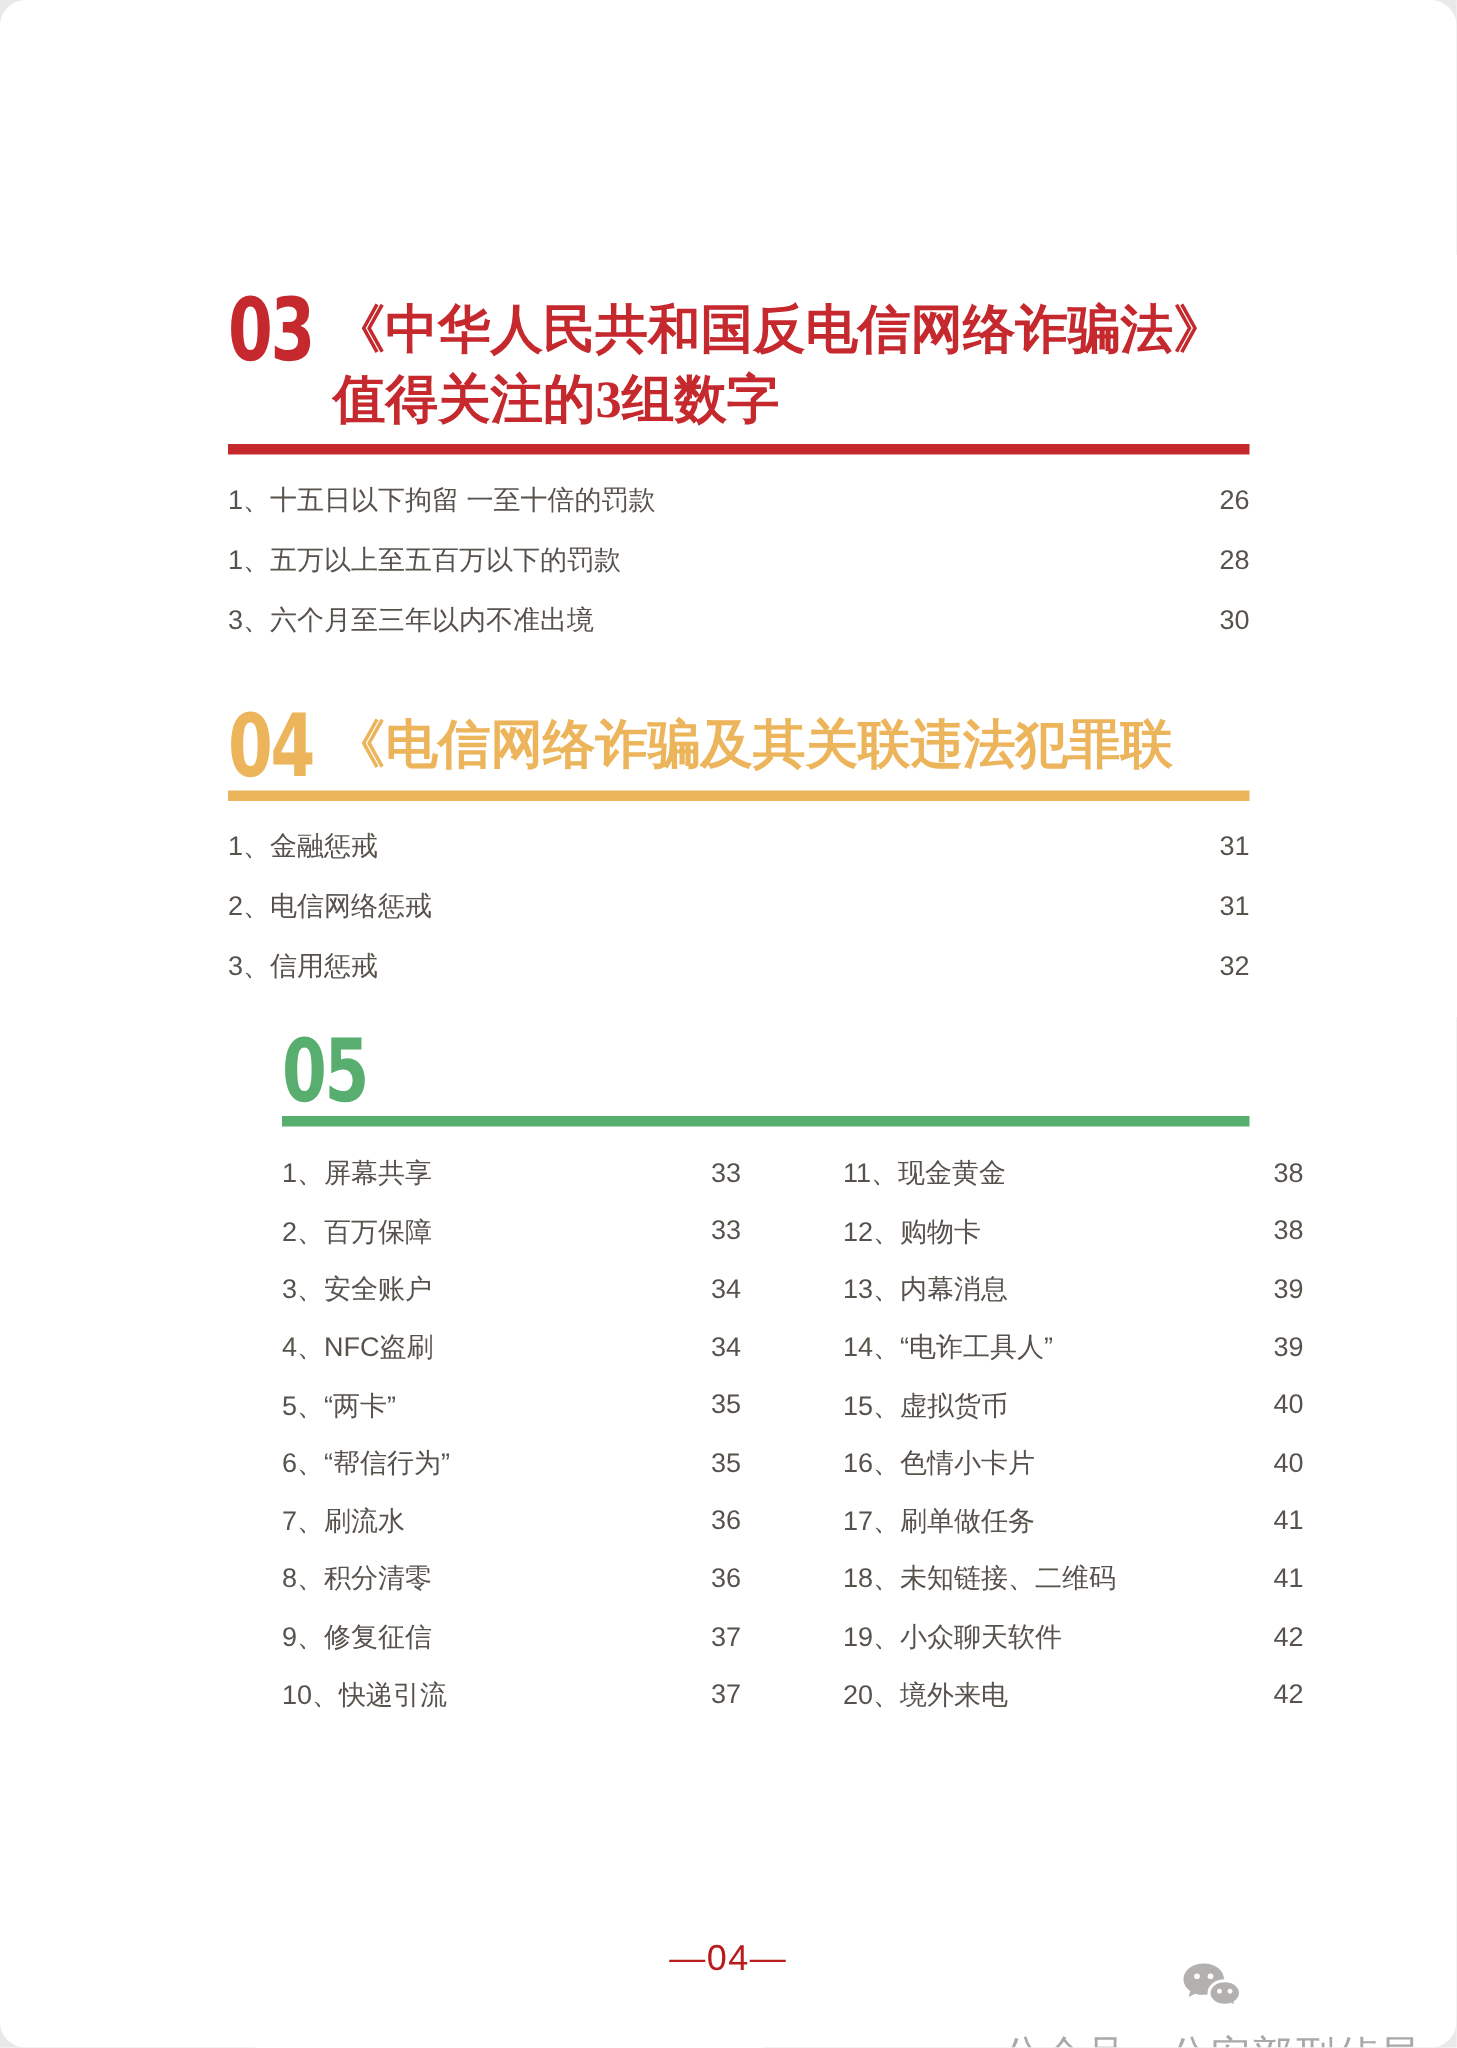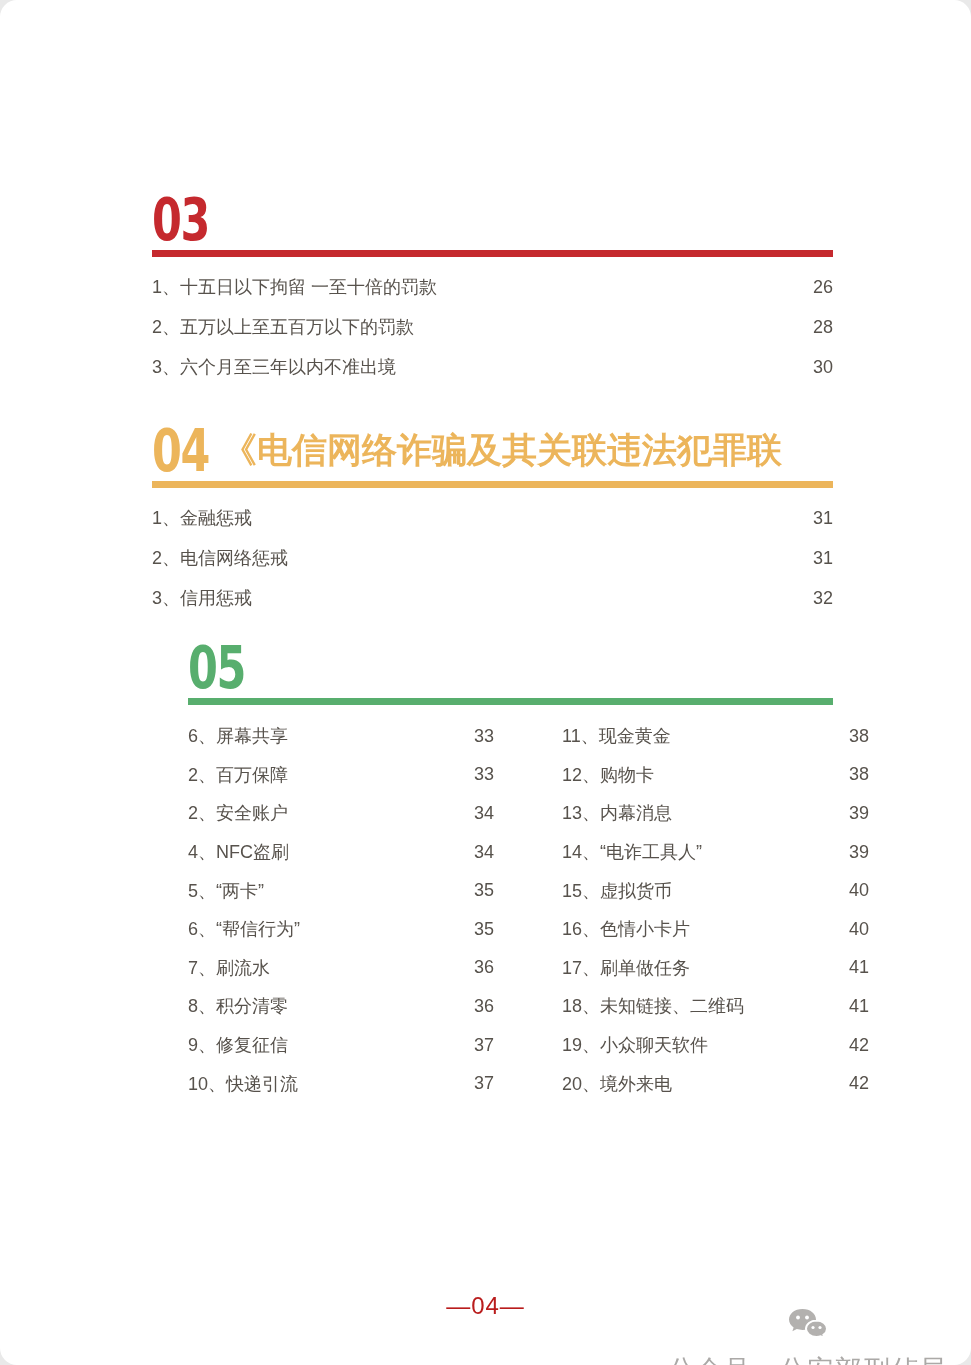--- a/index.html
+++ b/index.html
@@ -91,29 +91,33 @@
 </style>
 </head>
 <body>
 
 <div class="page">
   <main class="content">
 
     <section class="sec sec-03">
       <div class="sec-header" style="color: rgb(197, 41, 46);">
         <div class="sec-num">03</div>
+        <h2 class="sec-title">
+          <span class="t-line">《中华人民共和国反电信网络诈骗法》</span>
+          <span class="t-line">值得关注的3组数字</span>
+        </h2>
       </div>
       <div class="sec-rule" style="background-color: rgb(197, 41, 46);"></div>
       <ul class="toc-list">
         <li class="toc-row">
           <span class="entry-label">1、十五日以下拘留 一至十倍的罚款</span>
           <span class="entry-page">26</span>
         </li>
         <li class="toc-row">
-          <span class="entry-label">2、五万以上至五百万以下的罚款</span>
+          <span class="entry-label">1、五万以上至五百万以下的罚款</span>
           <span class="entry-page">28</span>
         </li>
         <li class="toc-row">
           <span class="entry-label">3、六个月至三年以内不准出境</span>
           <span class="entry-page">30</span>
         </li>
       </ul>
     </section>
 
     <section class="sec sec-04">
@@ -143,29 +147,29 @@
     <section class="sec sec-05">
       <div class="sec-header" style="color: rgb(88, 174, 110);">
         <div class="sec-num">05</div>
       </div>
       <div class="sec-rule" style="background-color: rgb(88, 174, 110);"></div>
 
       <div class="kw-grid">
 
         <ul class="toc-list" style="margin-top:0">
           <li class="toc-row">
-            <span class="entry-label">6、屏幕共享</span>
+            <span class="entry-label">1、屏幕共享</span>
             <span class="entry-page">33</span>
           </li>
           <li class="toc-row">
             <span class="entry-label">2、百万保障</span>
             <span class="entry-page">33</span>
           </li>
           <li class="toc-row">
-            <span class="entry-label">2、安全账户</span>
+            <span class="entry-label">3、安全账户</span>
             <span class="entry-page">34</span>
           </li>
           <li class="toc-row">
             <span class="entry-label">4、NFC盗刷</span>
             <span class="entry-page">34</span>
           </li>
           <li class="toc-row">
             <span class="entry-label">5、“两卡”</span>
             <span class="entry-page">35</span>
           </li>

